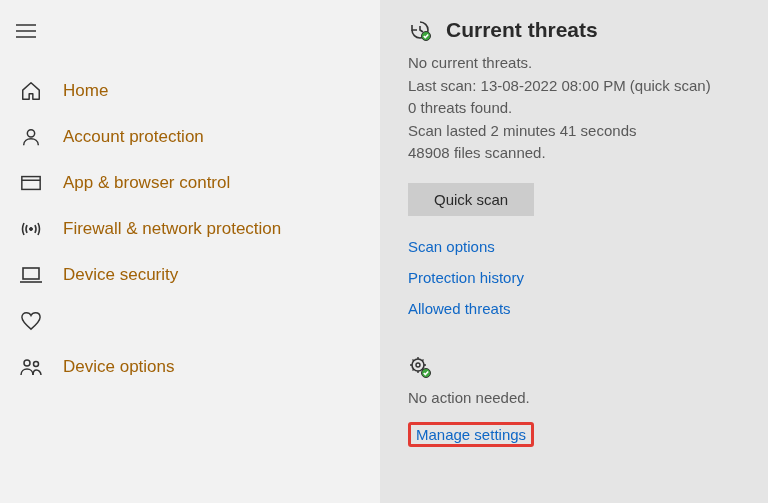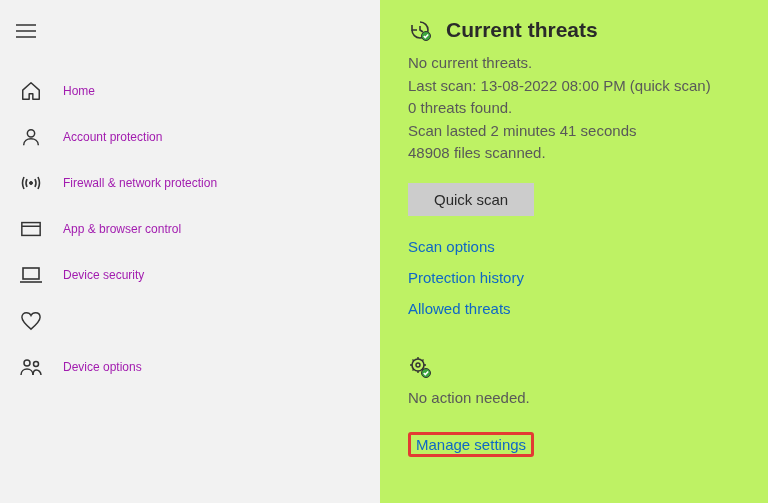--- a/index.html
+++ b/index.html
@@ -48,31 +48,31 @@
     .side-item.active::before {
       content: "";
       position: absolute;
       left: 0;
       top: 6px;
       bottom: 6px;
       width: 3px;
       background: #2a7fe0;
     }
     .side-item .label {
-      font-size: 12px;
-      color: #a21caf;
+      font-size: 17px;
+      color: #a16207;
     }
     .side-item.highlight {
       border: 3px solid #e33b33;
       border-radius: 3px;
     }
     .main {
       flex: 1;
       padding: 18px 6px 0 28px;
-      background: #bef264;
+      background: #e5e5e5;
     }
     .section-head {
       display: flex;
       align-items: center;
       gap: 14px;
       margin-bottom: 10px;
     }
     .section-head .icon { width: 24px; height:24px; display:flex;align-items:center;justify-content:center; }
     .section-title {
       font-size: 21px;
@@ -98,21 +98,21 @@
     .link {
       display: block;
       color: #0f67c6;
       font-size: 15px;
       margin-bottom: 14px;
       cursor: pointer;
     }
     .sub-status {
       color: #595959;
       font-size: 15px;
-      margin-bottom: 26px;
+      margin-bottom: 16px;
     }
     .highlight-box {
       display: inline-block;
       border: 3px solid #e33b33;
       border-radius: 3px;
       padding: 1px 5px;
     }
     .section2 { margin-top: 38px; }
     svg { stroke: #333; }
   </style>
@@ -140,35 +140,35 @@
       <span class="icon">
         <svg width="22" height="22" viewBox="0 0 24 24" fill="none">
             <circle cx="12" cy="8" r="4" stroke="#333" stroke-width="1.6"></circle>
             <path d="M4 21 C4 16 8 14 12 14 C16 14 20 16 20 21" stroke="#333" stroke-width="1.6" fill="none"></path>
           </svg>
       </span>
       <span class="label">Account protection</span>
     </div>
     <div class="side-item">
       <span class="icon">
+        <svg width="22" height="20" viewBox="0 0 24 20" fill="none">
+            <rect x="2" y="3" width="20" height="14" stroke="#333" stroke-width="1.6" fill="none"></rect>
+            <path d="M2 7 H22" stroke="#333" stroke-width="1.6"></path>
+          </svg>
+      </span>
+      <span class="label">App &amp; browser control</span>
+    </div>
+    <div class="side-item">
+      <span class="icon">
         <svg width="24" height="20" viewBox="0 0 24 20" fill="none">
             <path d="M5 4 Q2 10 5 16 M8 6 Q6 10 8 14 M16 6 Q18 10 16 14 M19 4 Q22 10 19 16" stroke="#333" stroke-width="1.6" fill="none"></path>
             <circle cx="12" cy="10" r="1.5" fill="#333"></circle>
           </svg>
       </span>
       <span class="label">Firewall &amp; network protection</span>
-    </div>
-    <div class="side-item">
-      <span class="icon">
-        <svg width="22" height="20" viewBox="0 0 24 20" fill="none">
-            <rect x="2" y="3" width="20" height="14" stroke="#333" stroke-width="1.6" fill="none"></rect>
-            <path d="M2 7 H22" stroke="#333" stroke-width="1.6"></path>
-          </svg>
-      </span>
-      <span class="label">App &amp; browser control</span>
     </div>
     <div class="side-item">
       <span class="icon">
         <svg width="24" height="18" viewBox="0 0 24 18" fill="none">
             <rect x="4" y="2" width="16" height="11" stroke="#333" stroke-width="1.6" fill="none"></rect>
             <path d="M1 16 H23" stroke="#333" stroke-width="1.6"></path>
           </svg>
       </span>
       <span class="label">Device security</span>
     </div>

